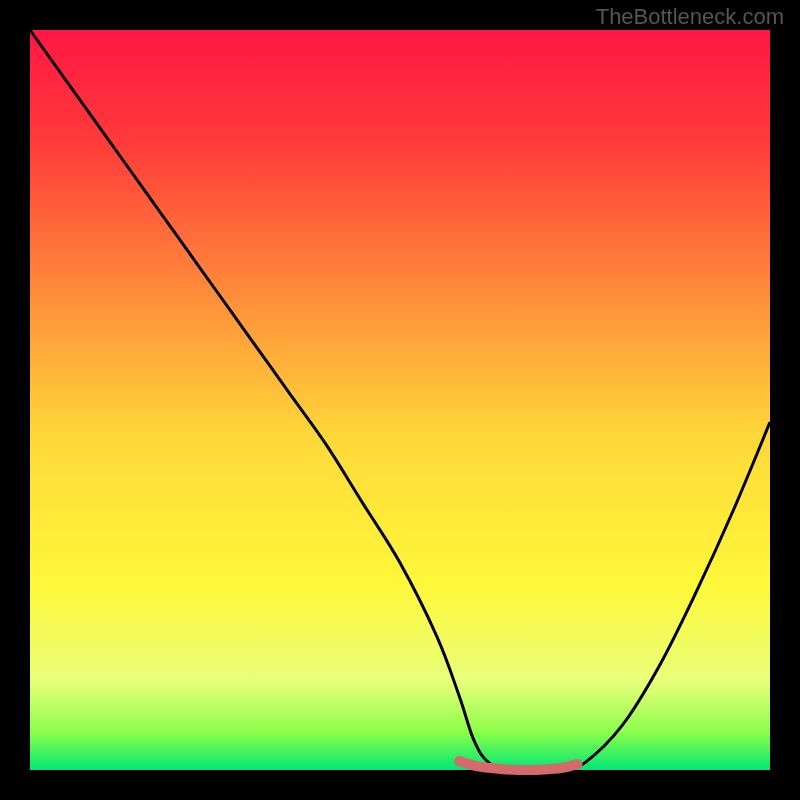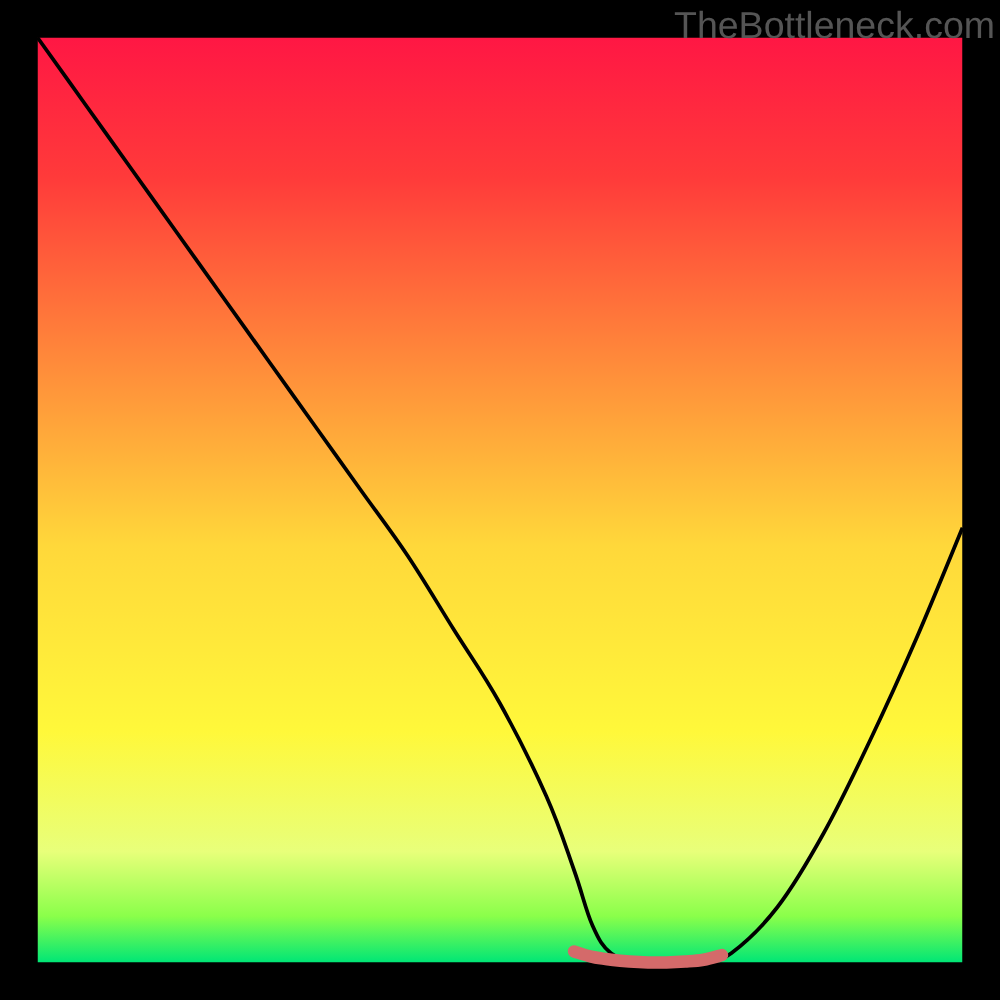--- a/index.html
+++ b/index.html
@@ -7,23 +7,23 @@
     padding: 0;
     width: 800px;
     height: 800px;
     background: #000;
     position: relative;
     font-family: Arial, sans-serif;
   }
   .watermark {
     position: absolute;
     top: 4px;
-    right: 4px;
+    right: 16px;
     color: #555;
-    font-size: 30px;
+    font-size: 22px;
     font-weight: 500;
     z-index: 10;
   }
   .plot-area {
     position: absolute;
     top: 30px;
     left: 30px;
     width: 740px;
     height: 740px;
   }

